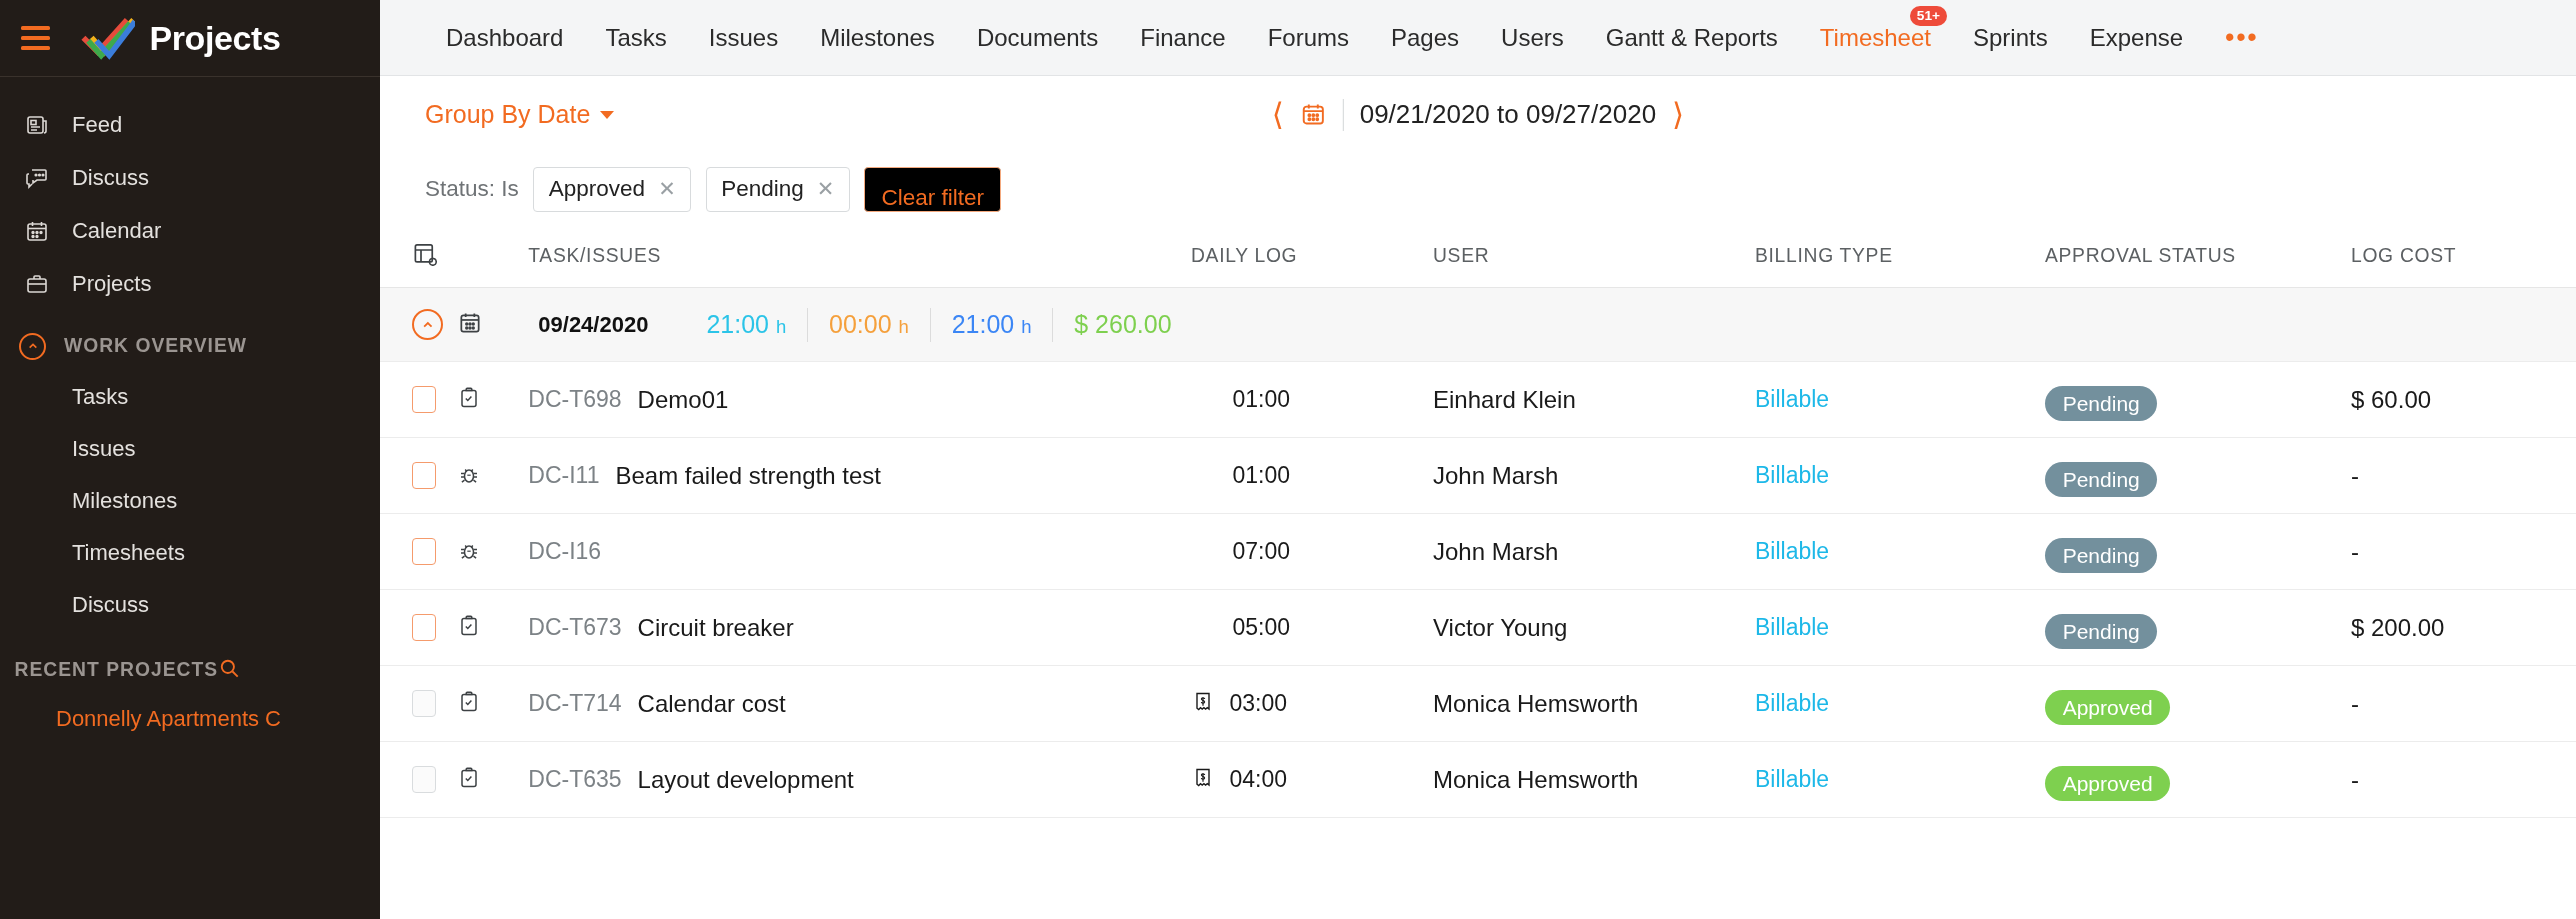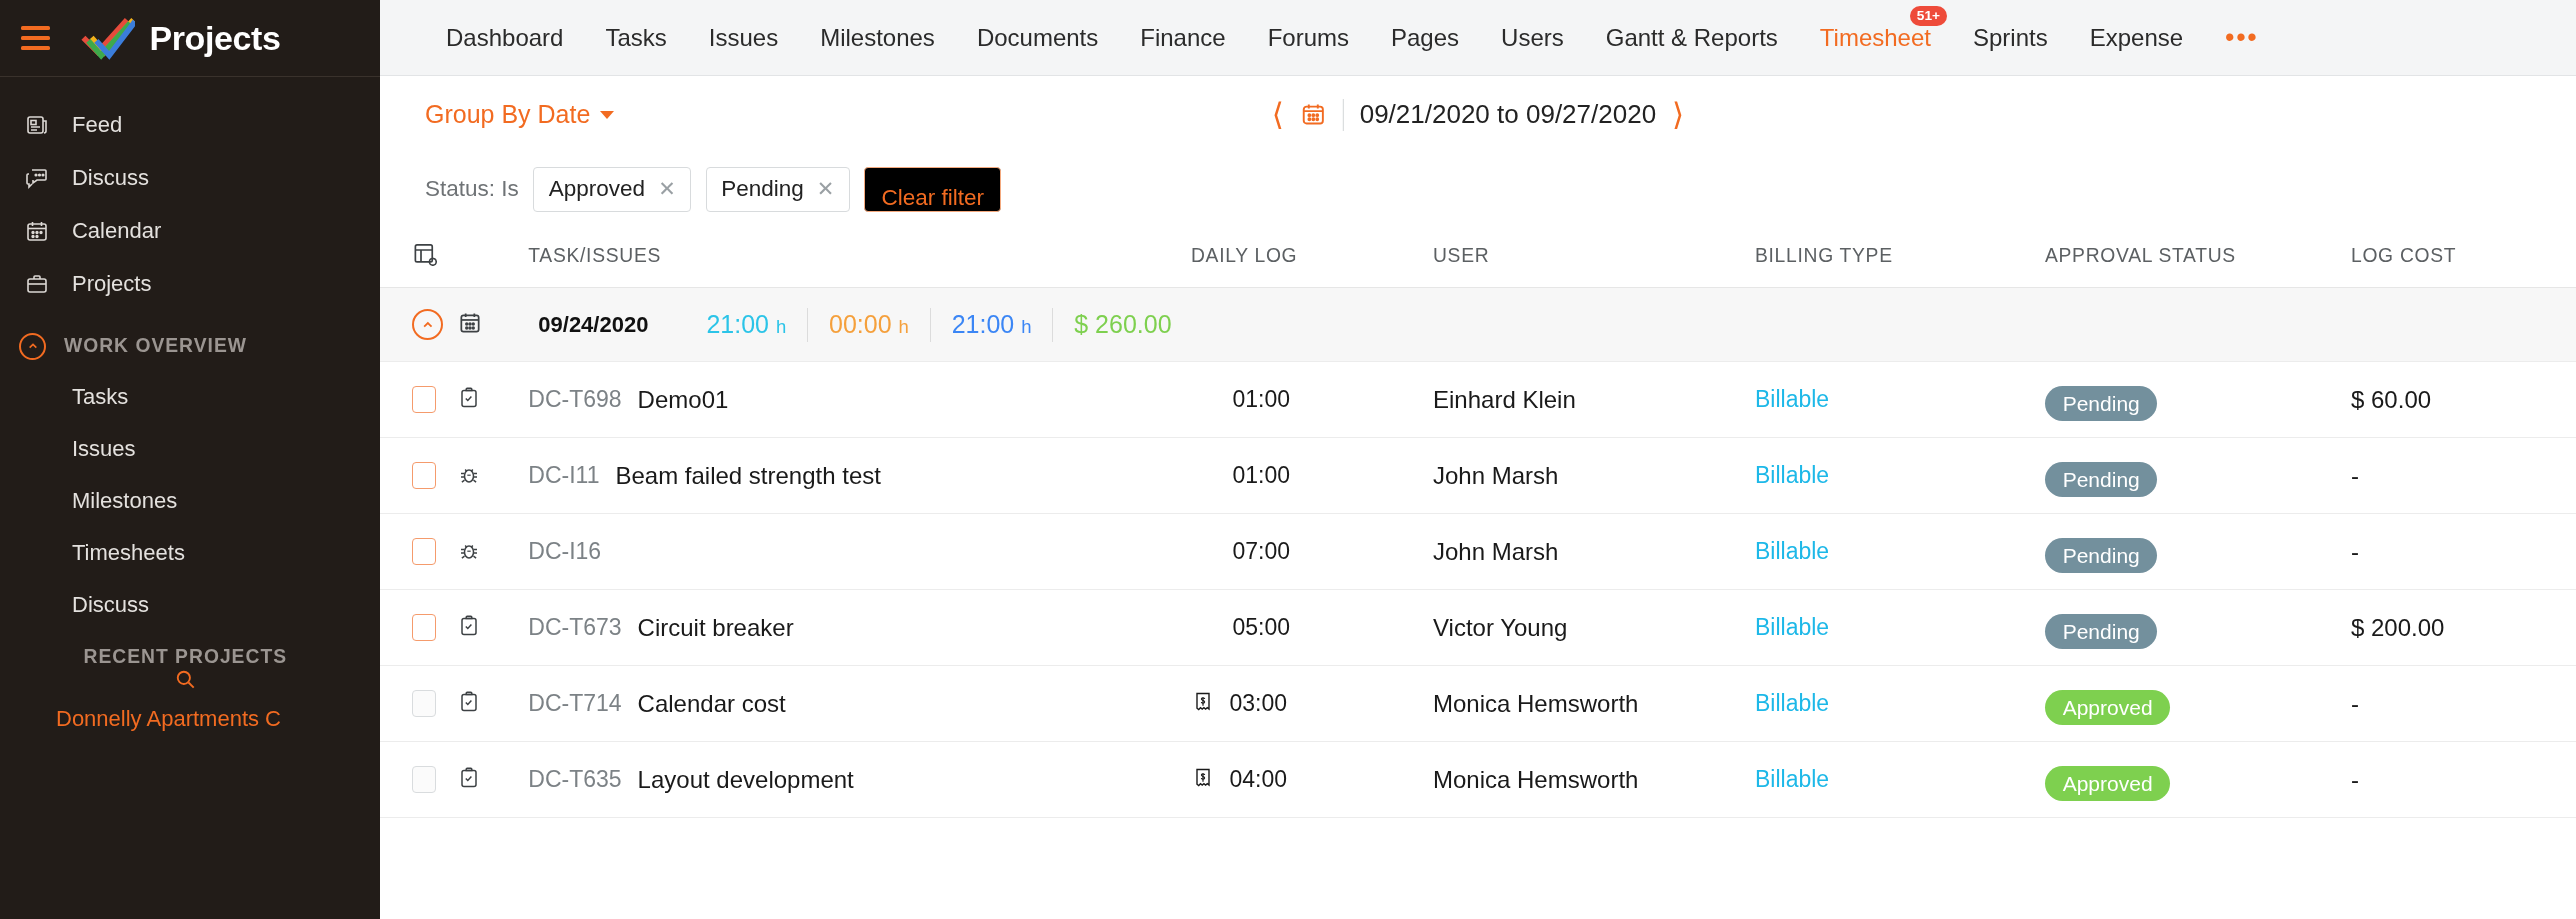--- a/index.html
+++ b/index.html
@@ -51,21 +51,21 @@
   }
   .sb-section .sec-lbl {
     margin-left: 17.7px; color:#9b9591; font-size: 19.3px; font-weight:700; letter-spacing:1px;
   }
   .sb-sub {
     height: 52px; display:flex; align-items:center;
     padding-left: 72px; color:#e4e1de; font-size: 22px; cursor:pointer;
   }
   .sb-recent {
     height: 48px; display:flex; align-items:center; 
-    padding: 0 24px 0 14.5px; margin-top: 14.5px; flex-direction: column;
+    padding: 0 24px 0 14.5px; margin-top: 14.5px;
   }
   .sb-recent .rlbl { color:#9b9591; font-size:19.3px; font-weight:700; letter-spacing:1px; }
   .sb-project {
     height: 50px; display:flex; align-items:center; padding-left: 56px;
     color:#f26b21; font-size:22px; cursor:pointer; white-space:nowrap; overflow:hidden;
   }
 
   
   .main { flex:1 1 auto; height:919px; background:#ffffff; display:flex; flex-direction:column; min-width:0; }
 

